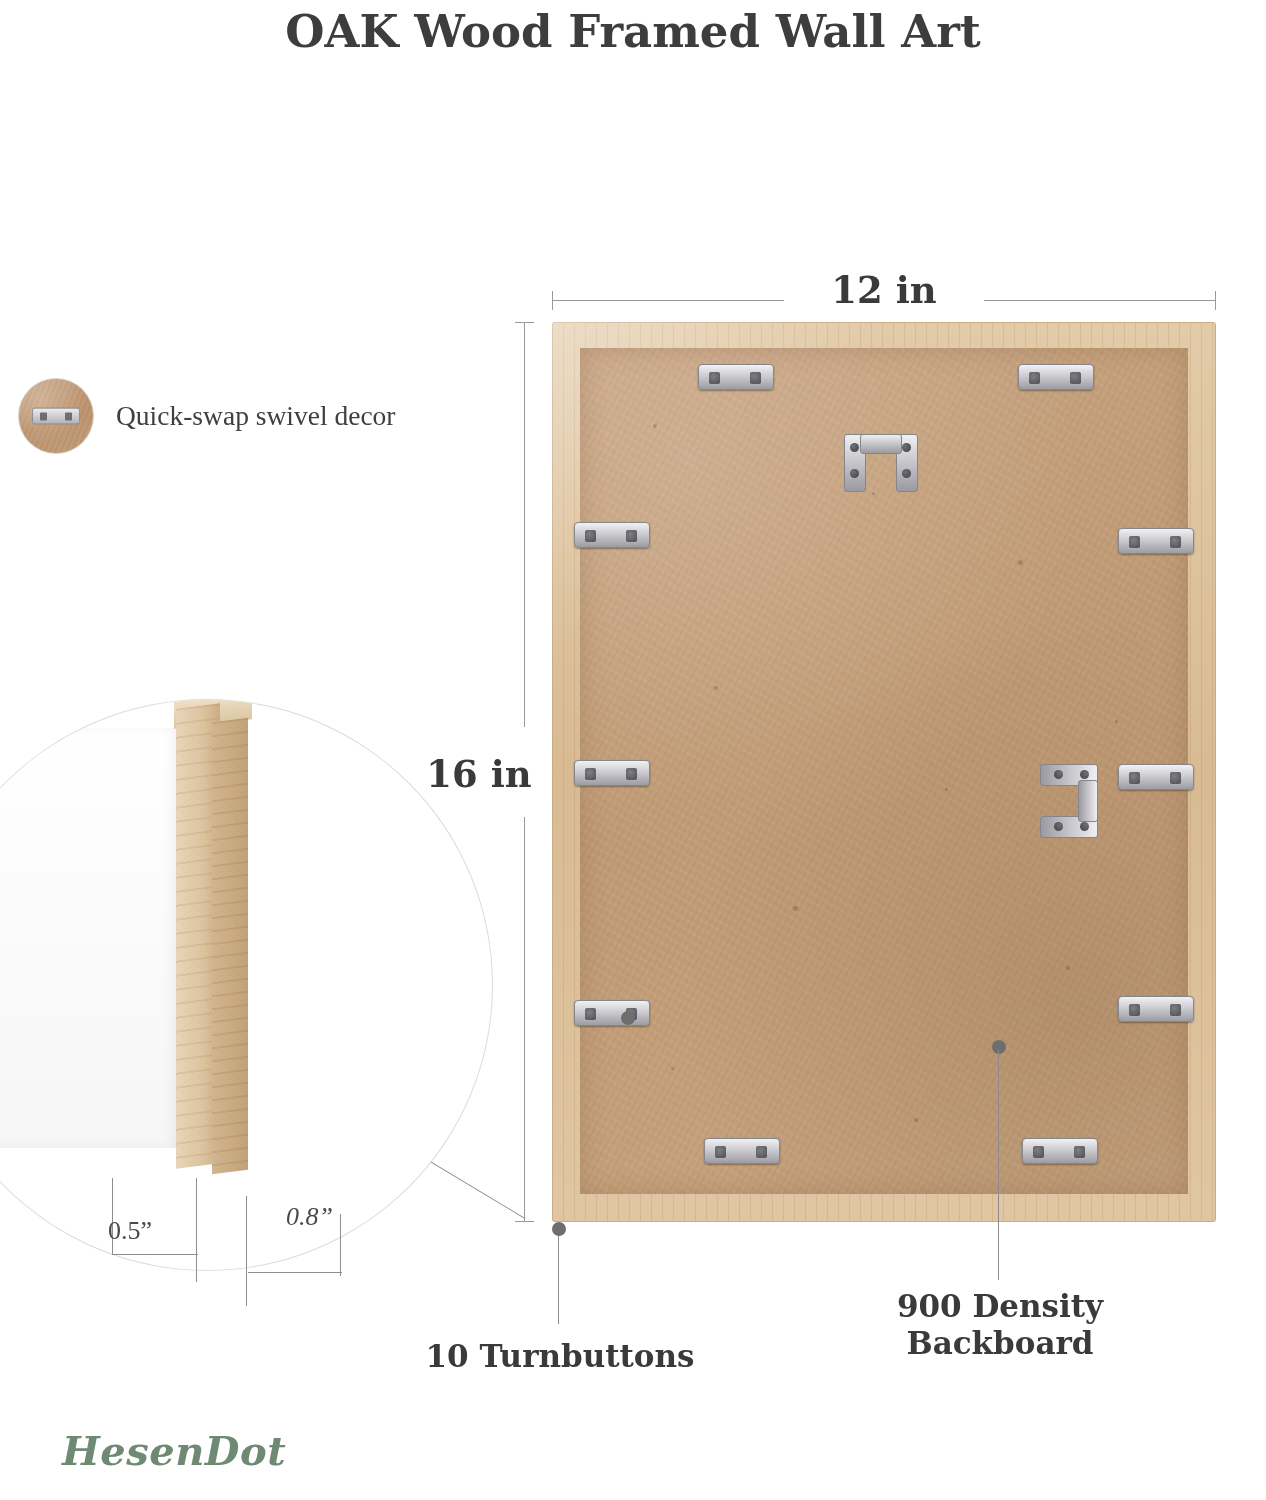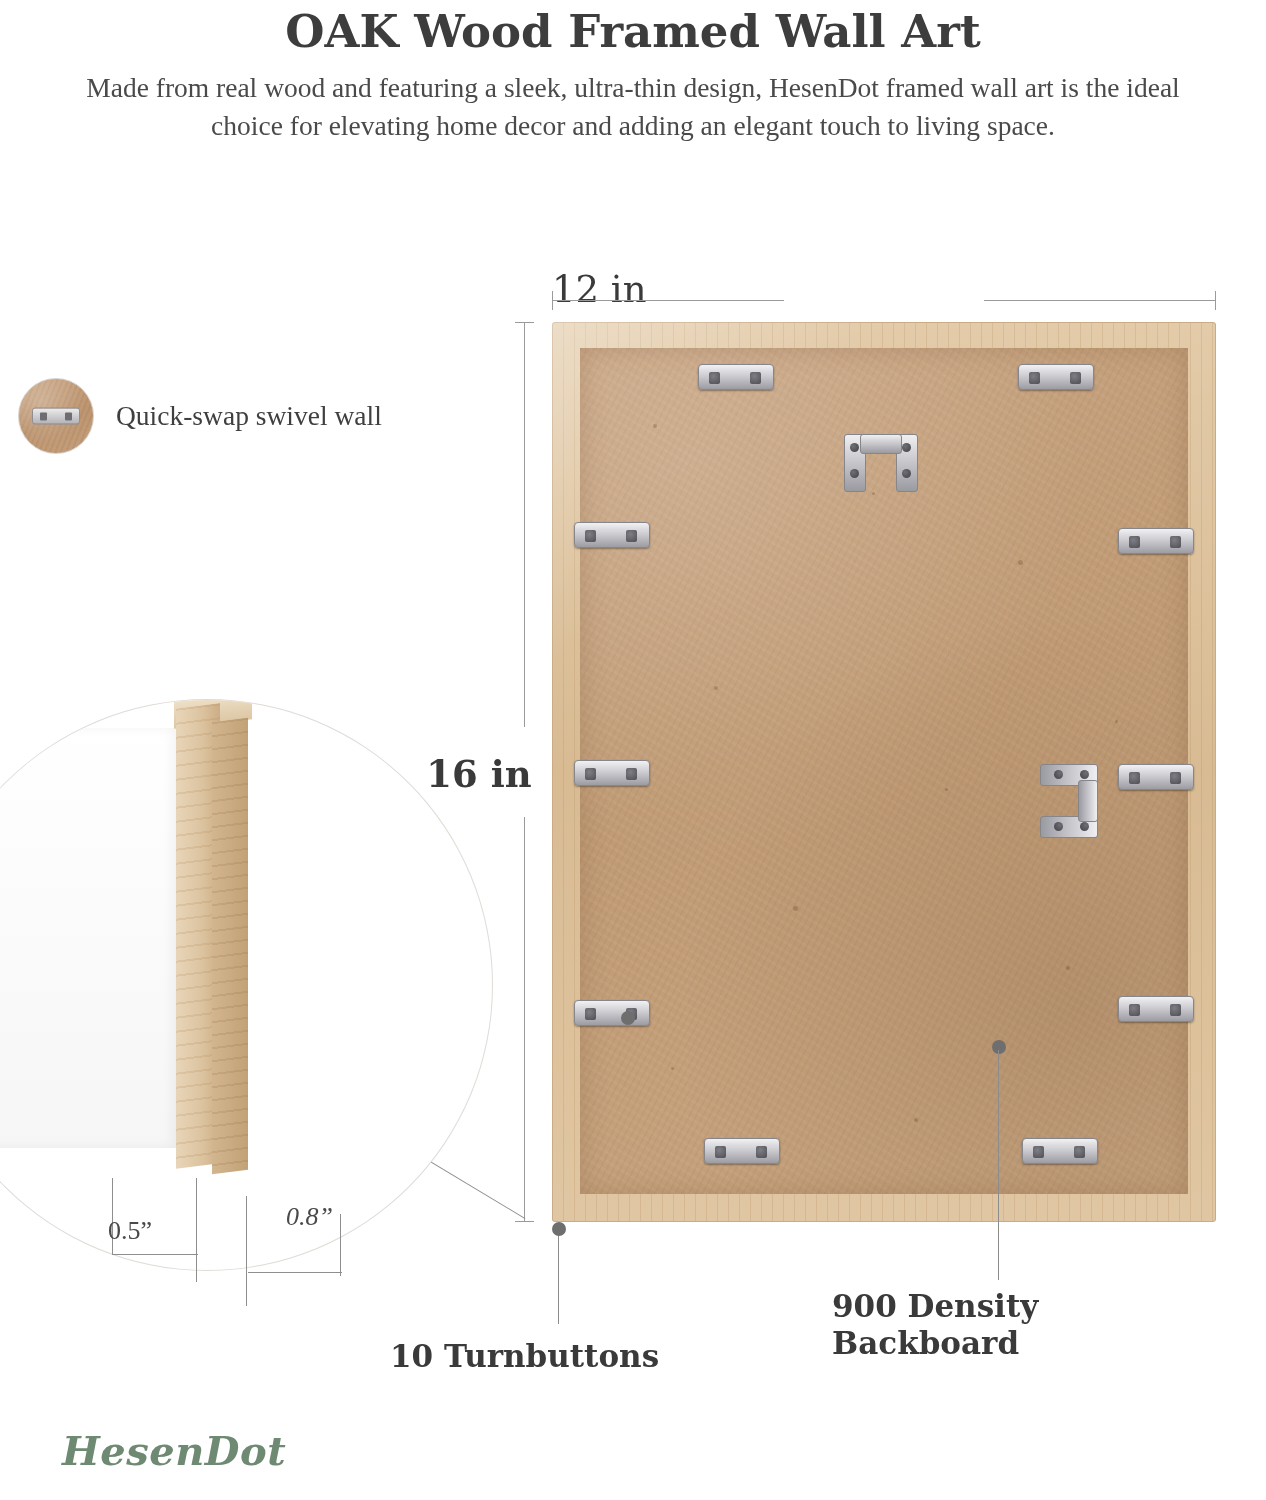--- a/index.html
+++ b/index.html
@@ -190,22 +190,23 @@
     position: absolute; top: 0; height: 1px; background: #9a9a9a;
   }
   .dim-top .line-l { left: 0; width: 232px; }
   .dim-top .line-r { right: 0; width: 232px; }
   .dim-top .tick { position: absolute; top: -9px; width: 1px; height: 19px; background: #9a9a9a; }
   .dim-top .tick.l { left: 0; }
   .dim-top .tick.r { right: 0; }
   .dim-label-top {
     position: absolute;
     left: 552px; top: 268px; width: 664px;
+    text-align: center;
     font-family: "DejaVu Serif", serif;
-    font-weight: normal;
+    font-weight: bold;
     font-size: 37px;
     color: #3a3a3a;
   }
 
   .dim-left {
     position: absolute;
     left: 524px; top: 322px; width: 2px; height: 900px;
   }
   .dim-left .line-t, .dim-left .line-b {
     position: absolute; left: 0; width: 1px; background: #9a9a9a;
@@ -225,21 +226,21 @@
     color: #3a3a3a;
   }
 
   
   .callout-label {
     position: absolute;
     font-family: "DejaVu Serif", serif;
     font-weight: bold;
     font-size: 31px;
     color: #3a3a3a;
-    text-align: left;
+    text-align: center;
     line-height: 1.18;
   }
   .dot {
     position: absolute;
     width: 14px; height: 14px; border-radius: 50%;
     background: #6e6e6e;
   }
   .leader {
     position: absolute;
     background: #8c8c8c;
@@ -306,31 +307,30 @@
     font-size: 40px;
     color: #6f8a72;
     letter-spacing: .5px;
   }
 </style>
 </head>
 <body>
 
 <div class="header">
   <h1 class="title">OAK Wood Framed Wall Art</h1>
-  <p class="subtitle">Made from real wood and featuring a sleek, ultra-thin design, HesenDot framed wall art is the ideal choice for elevating home decor and adding an elegant touch to living space.</p>
 </div>
 
 <div class="features">
 
 
   <div class="feature-row">
     <div class="feature-thumb thumb-mdf">
       <div class="tab-mini"></div>
     </div>
-    <div class="feature-label">Quick-swap swivel wall</div>
+    <div class="feature-label">Quick-swap swivel decor</div>
   </div>
 
 
 </div>
 
 <div class="dim-label-top">12 in</div>
 <div class="dim-top">
   <div class="line-l"></div>
   <div class="line-r"></div>
   <div class="tick l"></div>

